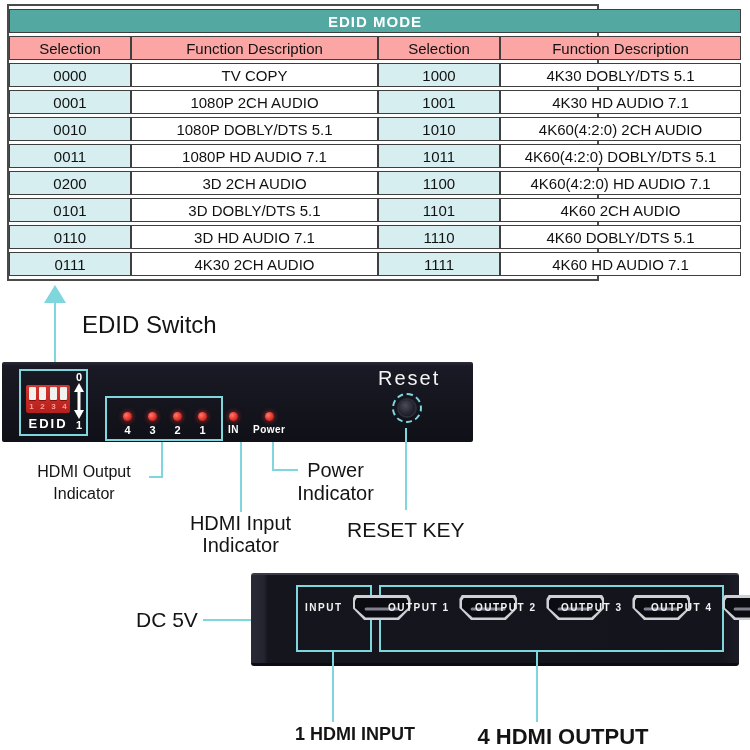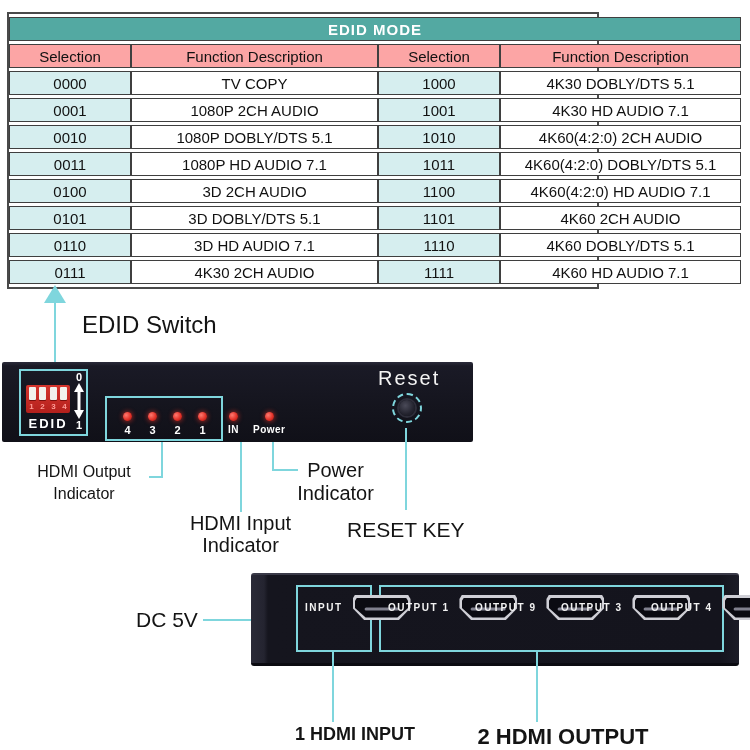--- a/index.html
+++ b/index.html
@@ -1,21 +1,21 @@
 <!DOCTYPE html>
 <html><head>
 <meta charset="utf-8">
 <style>
   * { margin:0; padding:0; box-sizing:border-box; }
   html,body { width:750px; height:750px; background:#ffffff;
     font-family:"Liberation Sans", sans-serif; color:#111; overflow:hidden; }
   #stage { position:relative; width:750px; height:750px; background:#fff; }
 
   
-  .edid-table-wrap { position:absolute; left:7px; top:12px; width:592px;
+  .edid-table-wrap { position:absolute; left:7px; top:4px; width:592px;
     border:2px solid #4a4a4a; background:#fff; }
   table.edid { width:100%; border-collapse:separate; border-spacing:0 3px; table-layout:fixed; }
   table.edid td { border:1px solid #3f3f3f; text-align:center; vertical-align:middle;
     font-size:15px; height:24px; padding:0 2px; white-space:nowrap; overflow:hidden; }
   td.title-cell { background:#53a9a2; color:#fff; font-weight:bold; font-size:19px;
     letter-spacing:1px; height:23px; }
   td.hdr { background:#fca5a5; font-size:15px; }
   td.sel { background:#d6eeef; }
   td.desc { background:#ffffff;margin-left:13px; }
 
@@ -121,21 +121,21 @@
         <td class="sel">1010</td>
         <td class="desc">4K60(4:2:0) 2CH AUDIO</td>
       </tr>
       <tr>
         <td class="sel">0011</td>
         <td class="desc">1080P HD AUDIO 7.1</td>
         <td class="sel">1011</td>
         <td class="desc">4K60(4:2:0) DOBLY/DTS 5.1</td>
       </tr>
       <tr>
-        <td class="sel">0100</td>
+        <td class="sel">0200</td>
         <td class="desc">3D 2CH AUDIO</td>
         <td class="sel">1100</td>
         <td class="desc">4K60(4:2:0) HD AUDIO 7.1</td>
       </tr>
       <tr>
         <td class="sel">0101</td>
         <td class="desc">3D DOBLY/DTS 5.1</td>
         <td class="sel">1101</td>
         <td class="desc">4K60 2CH AUDIO</td>
       </tr>
@@ -243,21 +243,21 @@
       </div>
     </div>
     <div class="port-group" style="left:137px; top:20px;">
       <div class="port-label">OUTPUT 1</div>
       <div class="hdmi-outer">
         <div class="hdmi-inner"></div>
         <div class="hdmi-slot"></div>
       </div>
     </div>
     <div class="port-group" style="left:224px; top:20px;">
-      <div class="port-label">OUTPUT 9</div>
+      <div class="port-label">OUTPUT 2</div>
       <div class="hdmi-outer">
         <div class="hdmi-inner"></div>
         <div class="hdmi-slot"></div>
       </div>
     </div>
     <div class="port-group" style="left:310px; top:20px;">
       <div class="port-label">OUTPUT 3</div>
       <div class="hdmi-outer">
         <div class="hdmi-inner"></div>
         <div class="hdmi-slot"></div>
@@ -272,15 +272,15 @@
     </div>
   </div>
 
   <div class="black-label" style="left:136px; top:608px; font-size:21px;">DC 5V</div>
   <div class="cy-line cy-h" style="left:203px; top:619px; width:48px;"></div>
 
   <div class="cy-line cy-v" style="left:332px; top:650px; height:72px;"></div>
   <div class="cy-line cy-v" style="left:536px; top:650px; height:72px;"></div>
 
   <div class="black-label bold-label" style="left:255px; top:724px; width:200px; text-align:center; font-size:18px;">1 HDMI INPUT</div>
-  <div class="black-label bold-label" style="left:458px; top:724px; width:210px; text-align:center; font-size:22px;">2 HDMI OUTPUT</div>
+  <div class="black-label bold-label" style="left:458px; top:724px; width:210px; text-align:center; font-size:22px;">4 HDMI OUTPUT</div>
 
 </div>
 
 </body></html>

